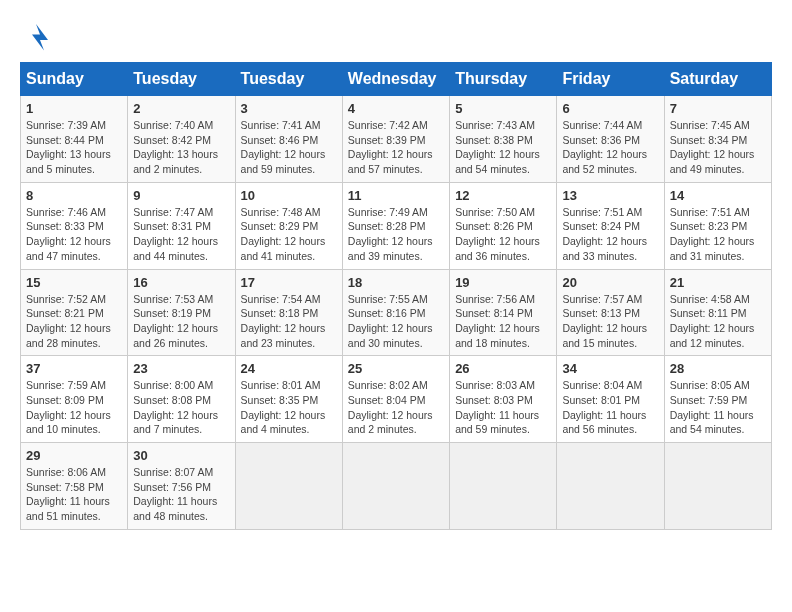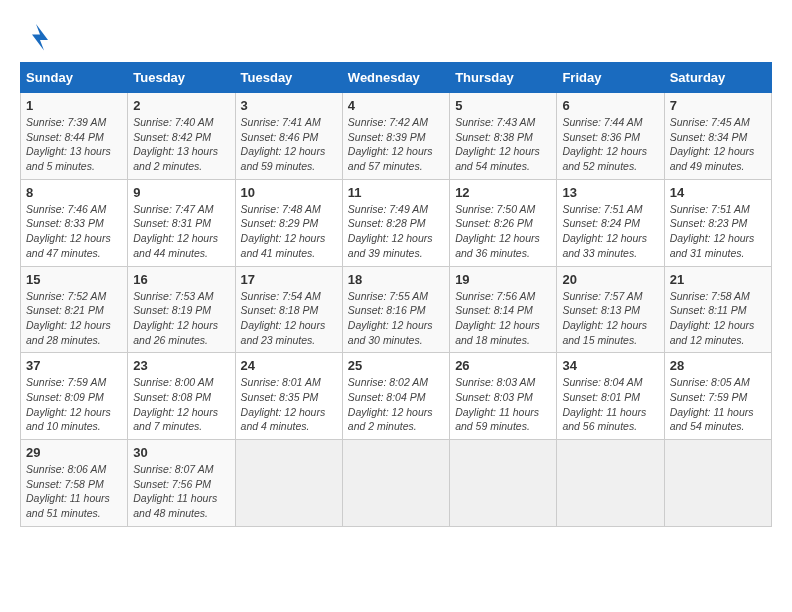--- a/index.html
+++ b/index.html
@@ -49,21 +49,21 @@
     table {
       width: 100%;
       border-collapse: collapse;
       font-size: 11px;
     }
     thead th {
       background-color: #1a6bbf;
       color: #fff;
       padding: 7px 5px;
       text-align: left;
-      font-size: 13px;
+      font-size: 16px;
       font-weight: bold;
       border: 1px solid #1a6bbf;
     }
     tbody td {
       border: 1px solid #ccc;
       vertical-align: top;
       padding: 5px;
       width: calc(100% / 7);
       min-height: 80px;
       background: #fff;
@@ -78,21 +78,20 @@
       font-size: 13px;
       font-weight: bold;
       color: #333;
       display: block;
       margin-bottom: 2px;
     }
     .day-info {
       color: #444;
       font-size: 10.5px;
       line-height: 1.4;
-      font-style: italic;
     }
     .empty {
       background: #f0f0f0 !important;
     }
   </style>
 </head>
 <body>
 
 <div class="header">
   <div class="logo">
@@ -284,21 +283,21 @@
         <span class="day-num">20</span>
         <div class="day-info">
           <span>Sunrise: 7:57 AM</span><br>
           <span>Sunset: 8:13 PM</span><br>
           <span>Daylight: 12 hours and 15 minutes.</span>
         </div>
       </td>
         <td>
         <span class="day-num">21</span>
         <div class="day-info">
-          <span>Sunrise: 7:58 AM</span><br>
+          <span>Sunrise: 4:58 AM</span><br>
           <span>Sunset: 8:11 PM</span><br>
           <span>Daylight: 12 hours and 12 minutes.</span>
         </div>
       </td>
       </tr>
       <tr>
         <td>
         <span class="day-num">37</span>
         <div class="day-info">
           <span>Sunrise: 7:59 AM</span><br>

